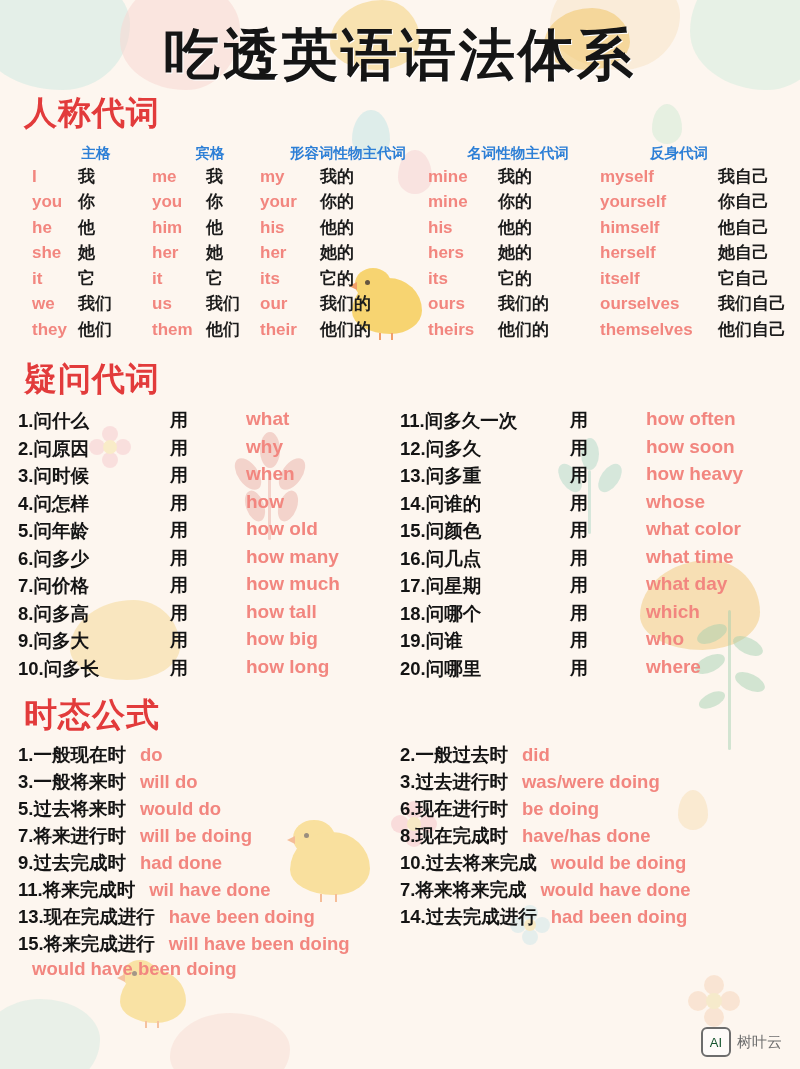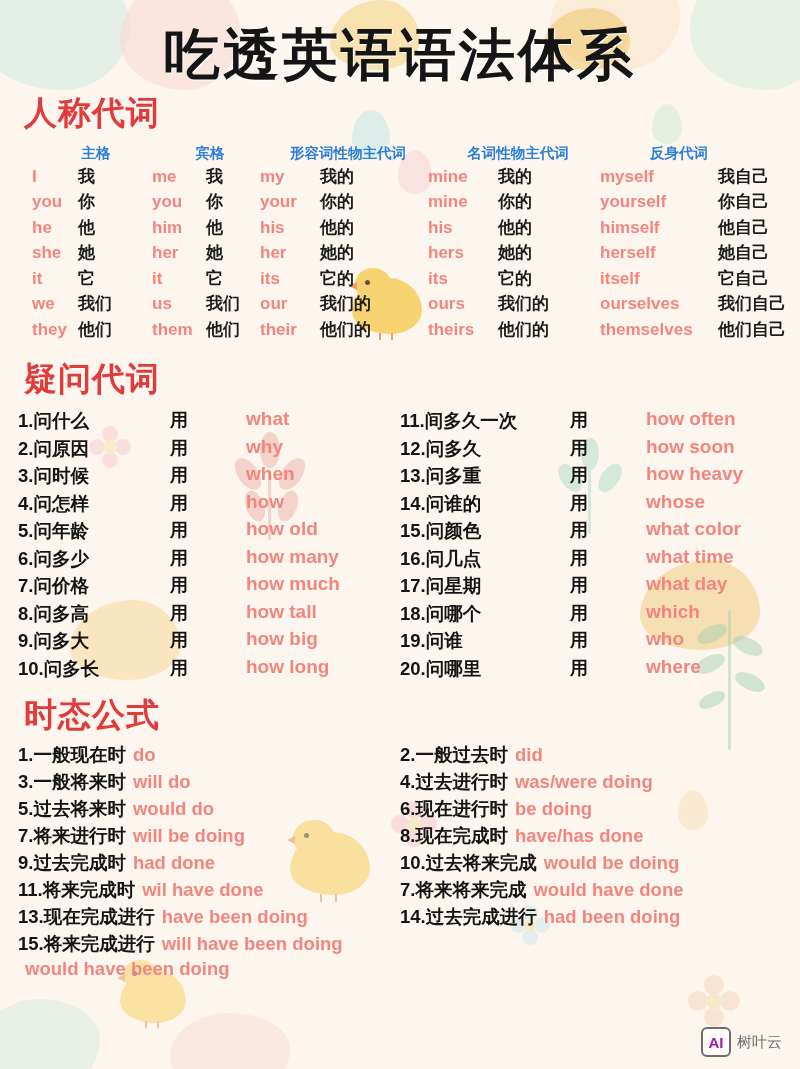--- a/index.html
+++ b/index.html
@@ -226,42 +226,42 @@
   .t-cn {
     font-size: 18.5px;
     font-weight: 700;
     color: #141414;
     white-space: nowrap;
   }
   .t-en {
     font-size: 18.5px;
     font-weight: 600;
     color: #f2867f;
-    margin-left: 7px;
+    margin-left: 14px;
     white-space: nowrap;
   }
 
   
   .watermark {
     position: absolute;
     right: 18px;
     bottom: 12px;
     display: flex;
     align-items: center;
     gap: 6px;
     z-index: 9;
   }
   .wm-badge {
     width: 26px;
     height: 26px;
     border-radius: 6px;
     border: 2px solid #6d6d6d;
-    color: #a21caf;
-    font-size: 15px;
-    font-weight: 700;
+    color: #14532d;
+    font-size: 13px;
+    font-weight: 400;
     display: flex;
     align-items: center;
     justify-content: center;
     background: rgba(255,255,255,.6);
   }
   .wm-text {
     font-size: 15px;
     color: #6f6f6f;
   }
 </style>
@@ -682,21 +682,21 @@
       </div>
     <div class="tense-row tense-half">
         <span class="t-cn">2.一般过去时</span>
         <span class="t-en">did</span>
       </div>
     <div class="tense-row tense-half">
         <span class="t-cn">3.一般将来时</span>
         <span class="t-en">will do</span>
       </div>
     <div class="tense-row tense-half">
-        <span class="t-cn">4.过去进行时</span>
+        <span class="t-cn">3.过去进行时</span>
         <span class="t-en">was/were doing</span>
       </div>
     <div class="tense-row tense-half">
         <span class="t-cn">5.过去将来时</span>
         <span class="t-en">would do</span>
       </div>
     <div class="tense-row tense-half">
         <span class="t-cn">6.现在进行时</span>
         <span class="t-en">be doing</span>
       </div>

